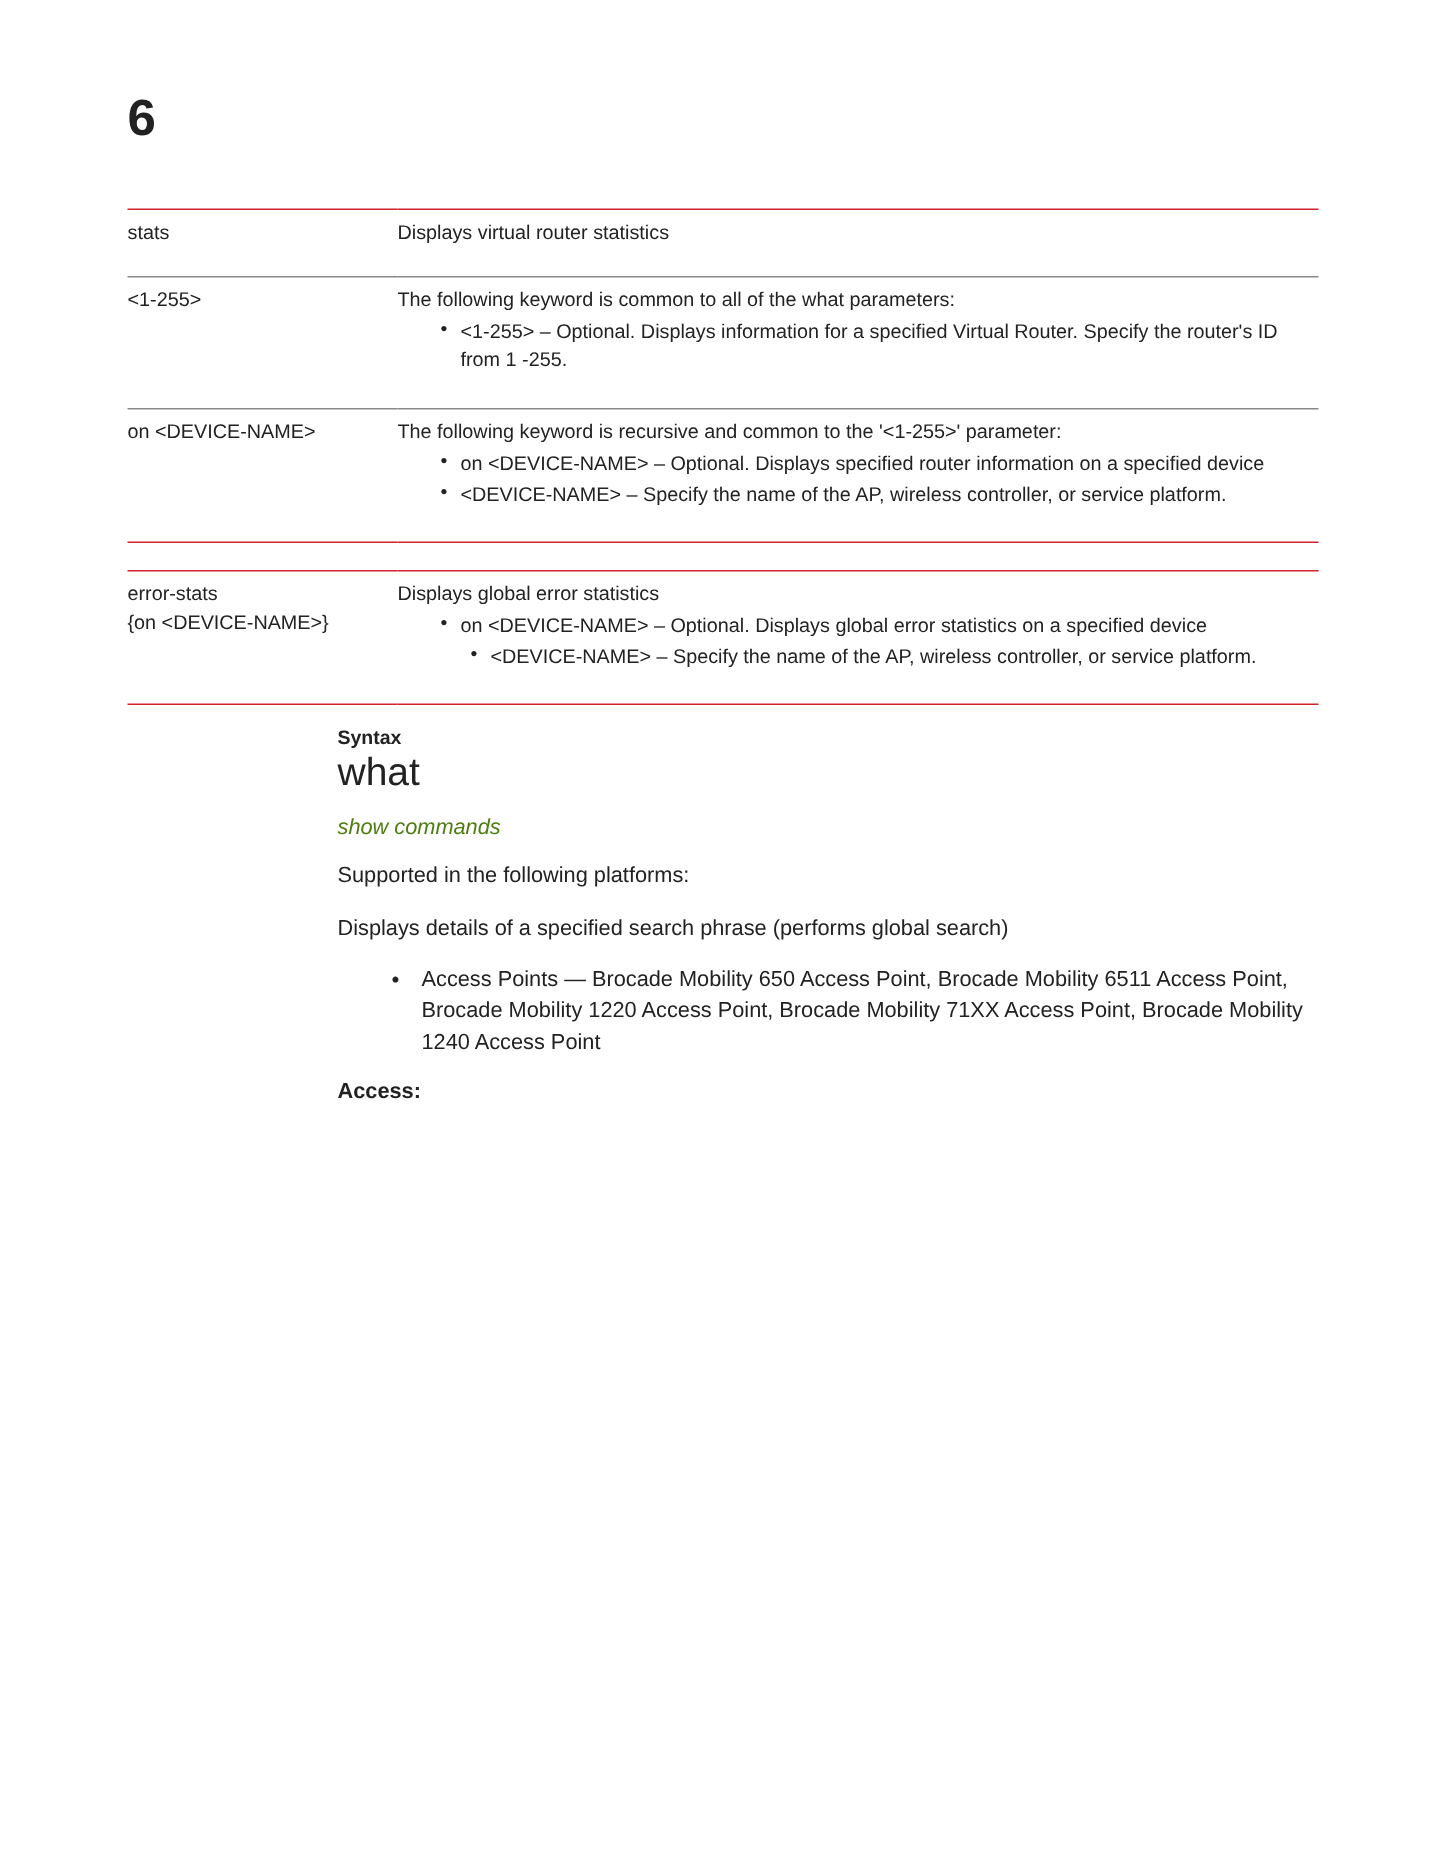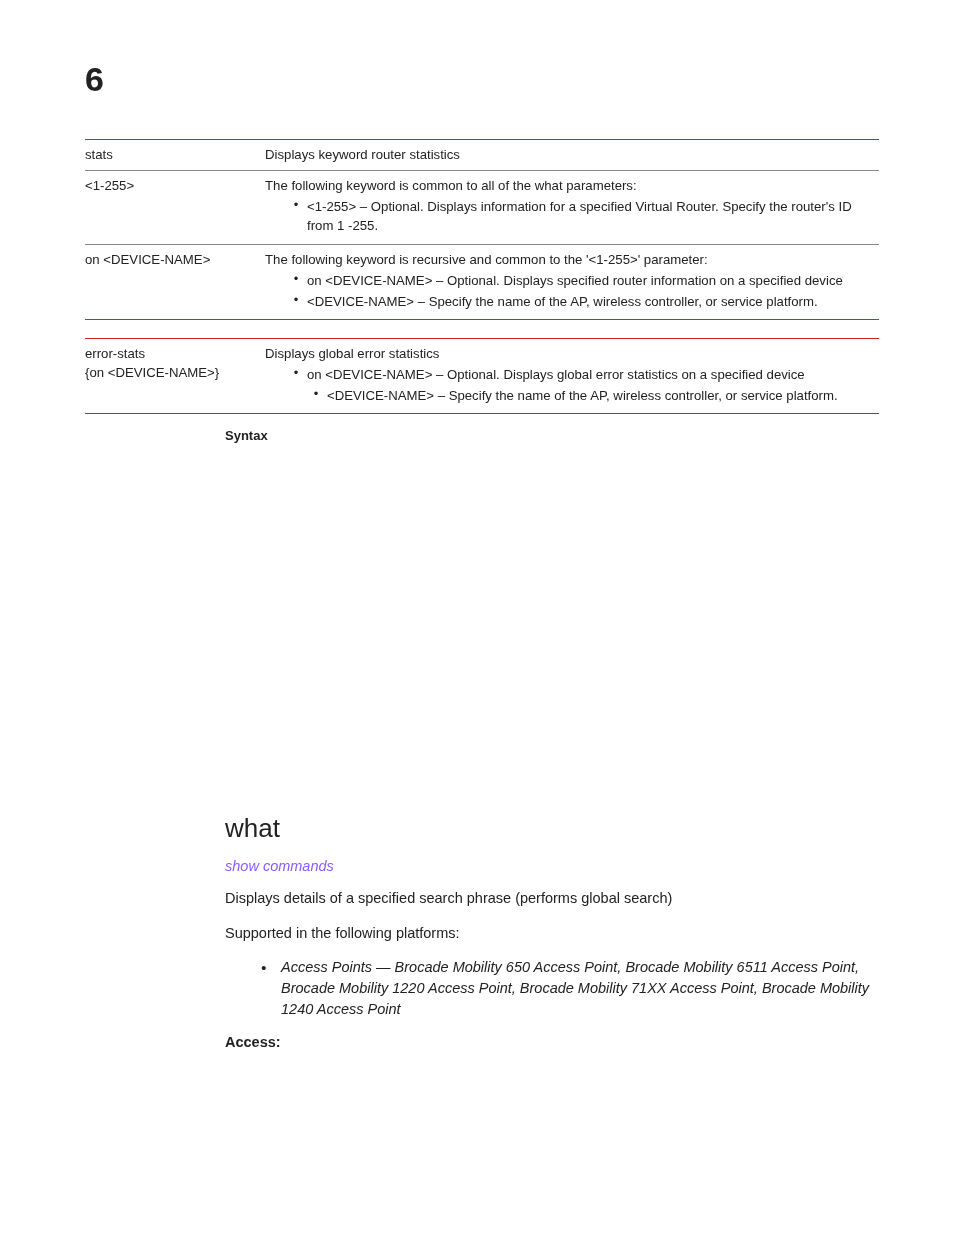--- a/index.html
+++ b/index.html
@@ -33,21 +33,21 @@
     padding: 0;
     height: 0;
   }
   .table .sep td {
     border-top: 1px solid #888;
     padding: 0;
     height: 0;
   }
   .table td {
     vertical-align: top;
-    padding: 5px 6px 6px 0;
+    padding: 5px 6px 20px 0;
   }
   .col-key { width: 180px; }
   .bullet-row {
     display: flex;
     align-items: flex-start;
     margin: 2px 0;
   }
   .bullet-row .dot {
     width: 22px;
     text-align: center;
@@ -57,46 +57,44 @@
   }
   .bullet-row .txt { flex: 1; }
   .indent1 { padding-left: 20px; }
   .indent2 { padding-left: 40px; }
   .example-label {
     font-weight: bold;
     font-size: 13px;
     margin: 14px 0 0 140px;
   }
   .section {
-    margin-top: 370px;
     margin-left: 140px;
   }
   .section h2 {
     font-family: Arial, sans-serif;
     font-weight: normal;
     font-size: 26px;
     margin: 0 0 14px 0;
     color: #222;
   }
   .link {
-    color: #8b5cf6;
+    color: #4d7c0f;
     font-style: italic;
     font-size: 14.5px;
     margin-bottom: 14px;
   }
   .para {
     font-size: 14.5px;
     line-height: 1.4;
     margin-bottom: 14px;
   }
   .body-list {
     list-style: none;
     padding: 0;
     margin: 0 0 14px 0;
-    font-style: italic;
   }
   .body-list li {
     position: relative;
     padding-left: 56px;
     font-size: 14.5px;
     line-height: 1.45;
     margin-bottom: 10px;
   }
   .body-list li::before {
     content: "•";
@@ -119,21 +117,21 @@
 
   <table class="table">
     <tbody>
         <tr class="hr-red">
           <td colspan="2"></td>
         </tr>
 
     <tr>
       <td class="col-key">stats</td>
       <td>
-        <span>Displays keyword router statistics</span>
+        <span>Displays virtual router statistics</span>
       </td>
     </tr>
     <tr class="sep">
           <td colspan="2"></td>
         </tr>
 
     <tr>
       <td class="col-key">&lt;1-255&gt;</td>
       <td>
         <div>The following keyword is common to all of the what parameters:</div>
@@ -195,20 +193,20 @@
           <td colspan="2"></td>
         </tr>
   </tbody>
     </table>
 
   <div class="example-label">Syntax</div>
 
   <div class="section">
     <h2>what</h2>
     <div class="link">show commands</div>
+    <div class="para">Supported in the following platforms:</div>
     <div class="para">Displays details of a specified search phrase (performs global search)</div>
-    <div class="para">Supported in the following platforms:</div>
     <ul class="body-list">
       <li>Access Points — Brocade Mobility 650 Access Point, Brocade Mobility 6511 Access Point, Brocade Mobility 1220 Access Point, Brocade Mobility 71XX Access Point, Brocade Mobility 1240 Access Point</li>
     </ul>
     <div class="syntax">Access:</div>
   </div>
 </div>
 
 </body></html>

